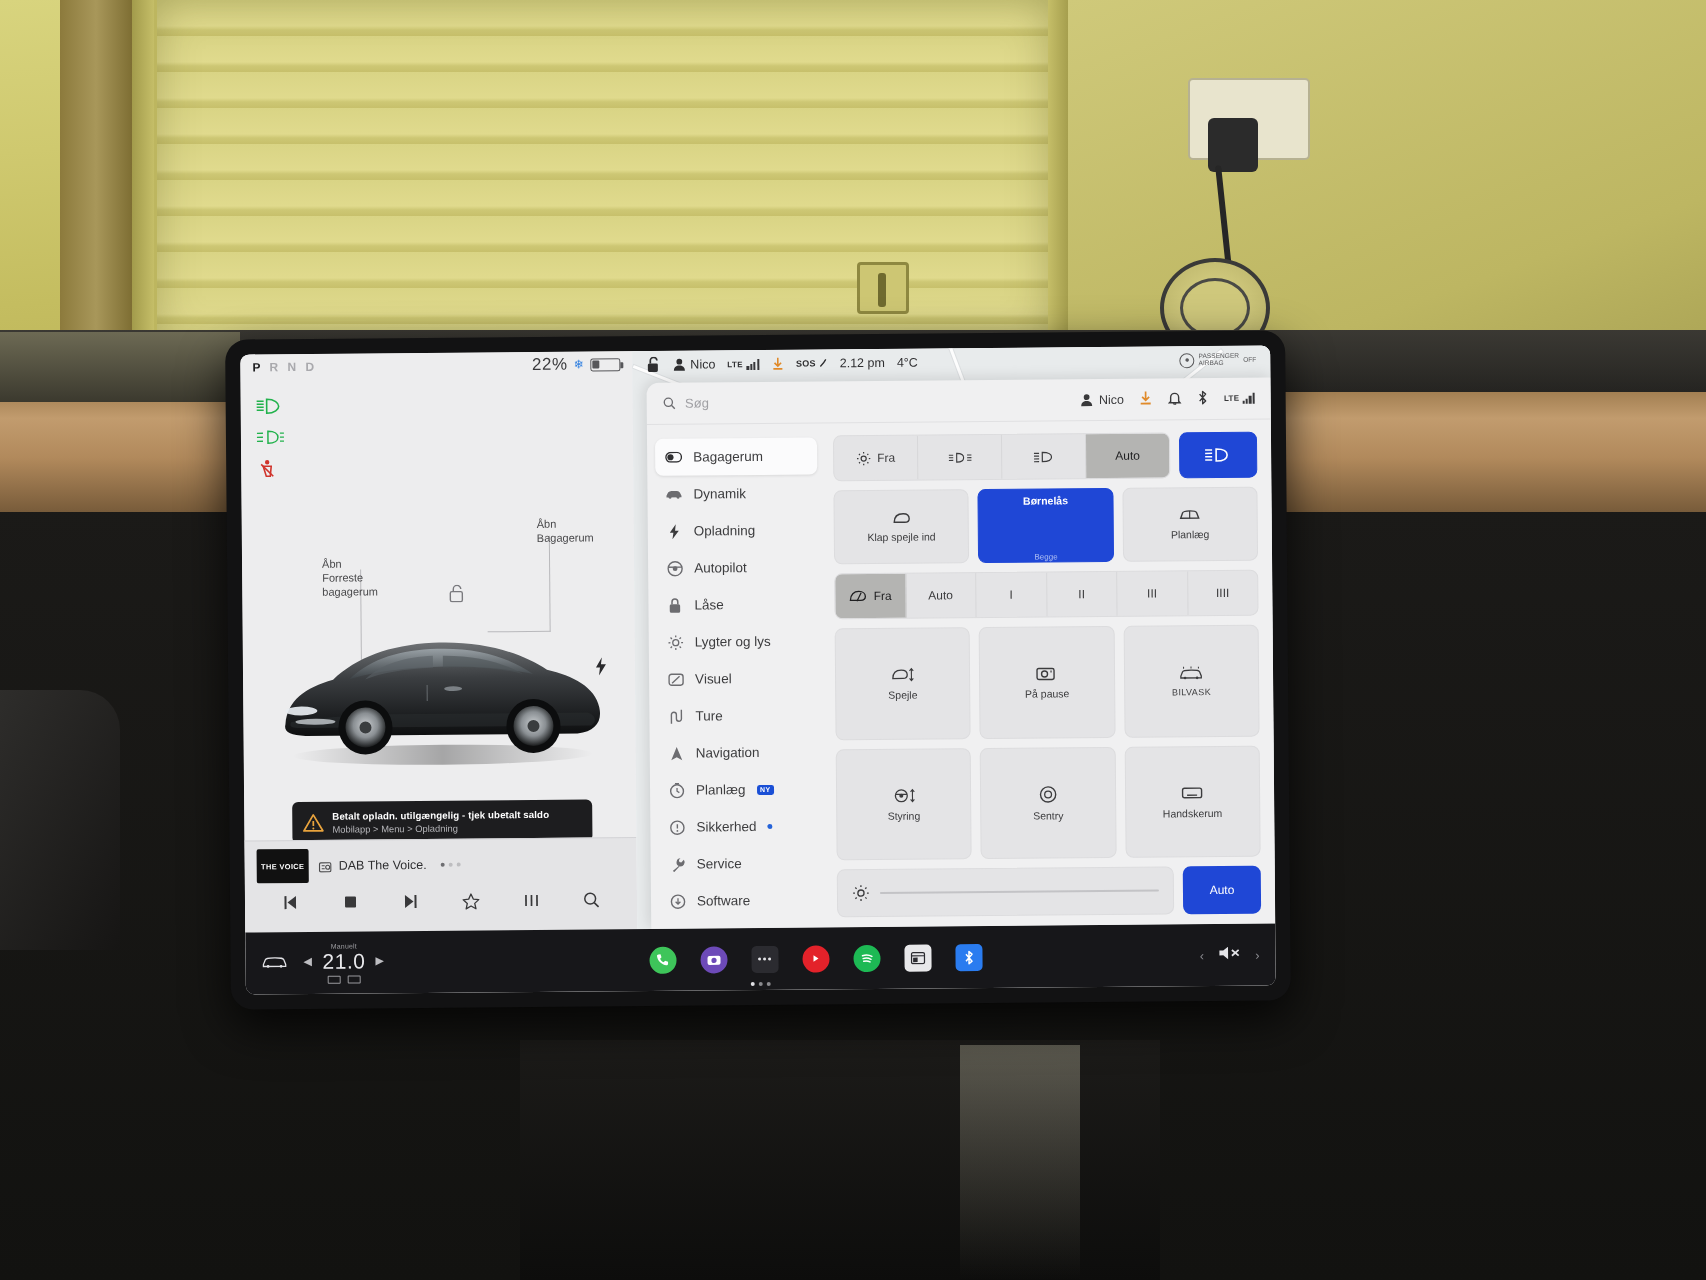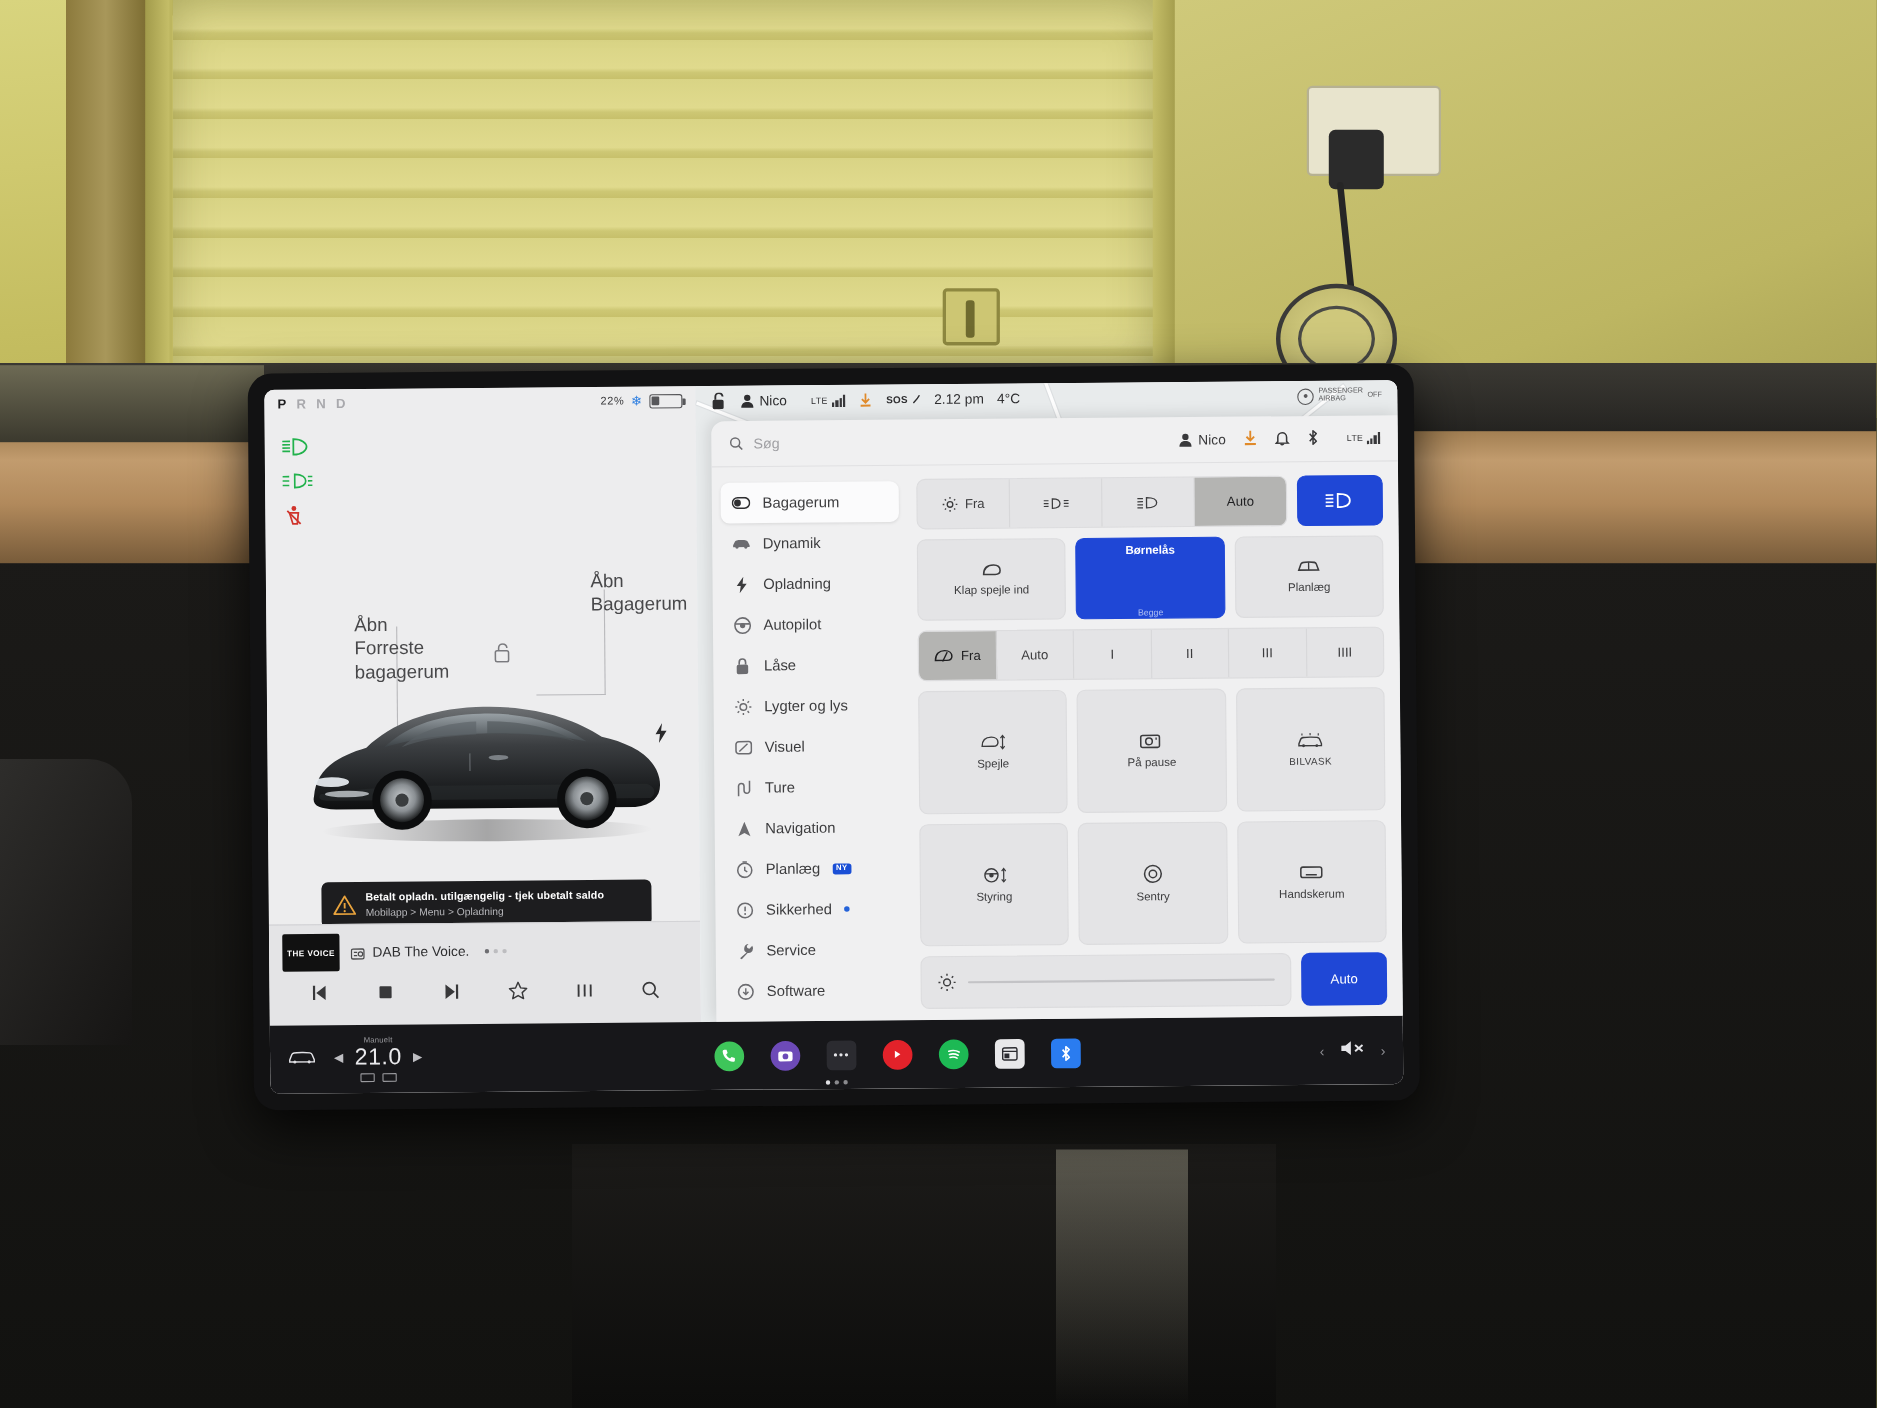--- a/index.html
+++ b/index.html
@@ -117,35 +117,35 @@
     width:392px; background:#ededee; position:relative;
     display:flex; flex-direction:column;
   }
   .left-status {
     height:26px; display:flex; align-items:center; padding:0 12px;
     font-size:12.5px; color:#3c3c3e; letter-spacing:.6px;
   }
   .prnd { font-weight:600; letter-spacing:3px; font-size:12px; }
   .prnd .dim { color:#a9a9ad; }
   .left-status-right { margin-left:auto; display:flex; align-items:center; gap:6px; }
-  .batt-pct { font-size:10px; color:#3a3a3c; }
+  .batt-pct { font-size:17px; color:#3a3a3c; }
   .snow { color:#2f7fe0; font-size:12px; }
   .batt {
     width:30px; height:13px; border:1.4px solid #57575a; border-radius:2.5px;
     position:relative; display:inline-block;
   }
   .batt:after{content:"";position:absolute;right:-3.5px;top:3px;width:2.5px;height:6px;background:#57575a;border-radius:0 1px 1px 0;}
   .batt i{position:absolute;left:1.2px;top:1.2px;bottom:1.2px;width:26%;background:#57575a;border-radius:1px;display:block;}
 
   .tell-lights { position:absolute; left:14px; top:42px; display:flex; flex-direction:column; gap:11px; }
   .tell { width:30px; height:20px; }
 
   .car-stage { flex:1; position:relative; }
 
-  .callout { position:absolute; font-size:17px; color:#48484a; line-height:1.25; }
+  .callout { position:absolute; font-size:11px; color:#48484a; line-height:1.25; }
   .callout.c1 { left:80px; top:178px; }
   .callout.c2 { left:295px; top:140px; }
   .cal-line { position:absolute; background:#b9b9bc; }
 
   .car-img { position:absolute; left:34px; top:238px; width:330px; height:150px; }
 
   .warn {
     position:absolute; left:48px; top:448px; width:300px; height:42px;
     background:#1d1d1f; border-radius:6px; display:flex; align-items:center;
     gap:8px; padding:0 10px; color:#fff;
@@ -175,21 +175,21 @@
   .right-panel { flex:1; position:relative; background:#eceff1; overflow:hidden; }
   .map-bg { position:absolute; inset:0; background:#e8ebec; }
   .map-road { position:absolute; background:#fdfdfd; box-shadow:0 0 0 1px #dbdee0; }
 
   .status-bar {
     position:absolute; left:0; top:0; width:100%; height:28px;
     display:flex; align-items:center; gap:12px; padding:0 14px;
     font-size:12.5px; color:#2e2e30; z-index:6;
   }
   .status-bar .sb-item{ display:flex; align-items:center; gap:4px; }
-  .lte { font-size:8px; font-weight:400; letter-spacing:.3px;margin-left:10px; }
+  .lte { font-size:8px; font-weight:700; letter-spacing:.3px; }
   .bars { display:flex; align-items:flex-end; gap:1.2px; height:11px; }
   .bars i { width:2.2px; background:#37373a; display:block; }
   .bars i:nth-child(1){height:3.5px;} .bars i:nth-child(2){height:5.5px;}
   .bars i:nth-child(3){height:8px;}  .bars i:nth-child(4){height:11px;}
   .sb-right { margin-left:auto; display:flex; align-items:center; gap:9px; }
   .airbag {
     display:flex; align-items:center; gap:4px; font-size:6.6px; color:#5a5a5c; line-height:1.05;
   }
   .airbag-ic { width:15px;height:15px;border:1.3px solid #5a5a5c;border-radius:50%;
     display:flex;align-items:center;justify-content:center;font-size:8px;}

